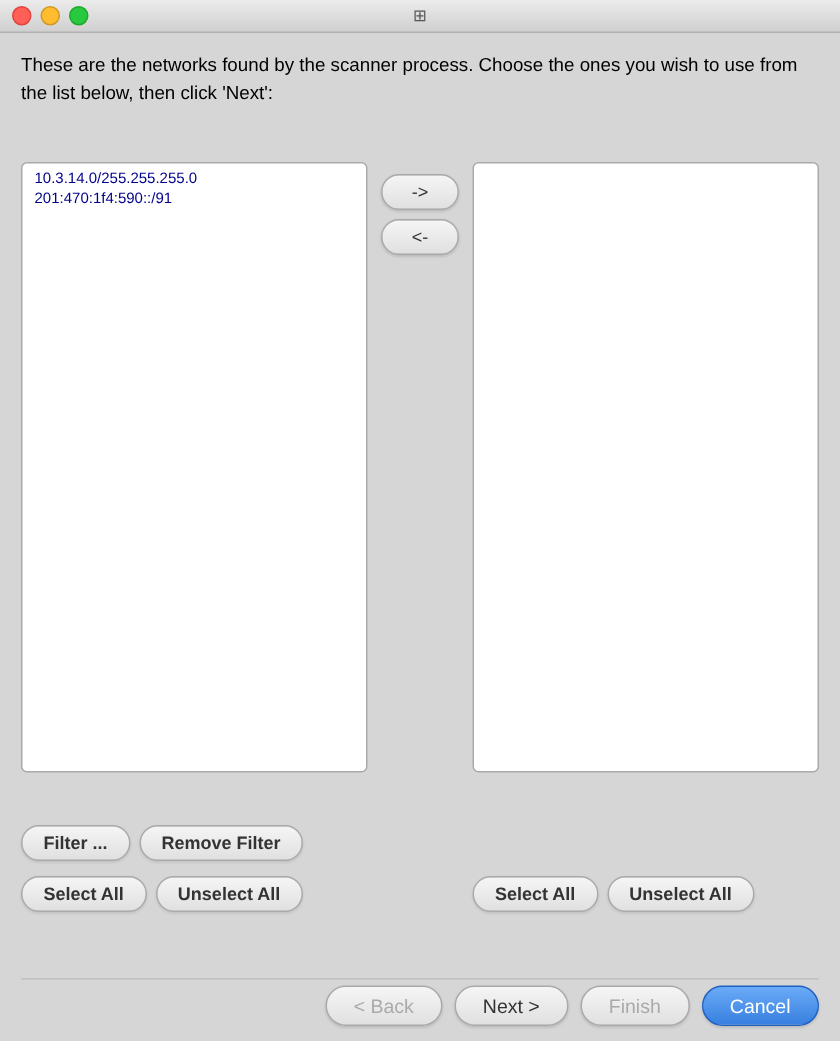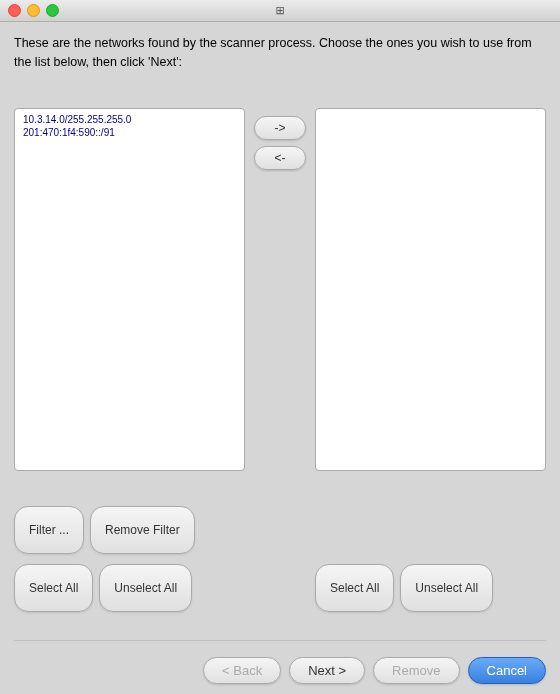--- a/index.html
+++ b/index.html
@@ -100,36 +100,37 @@
       color: #333;
       min-width: 52px;
       text-align: center;
       box-shadow: 0 1px 2px rgba(0,0,0,0.15);
     }
 
     .action-btn {
       background: linear-gradient(to bottom, #f5f5f5, #e0e0e0);
       border: 1px solid #aaa;
       border-radius: 14px;
-      padding: 16px 14px;
+      padding: 4px 14px;
       font-size: 12px;
       cursor: pointer;
       color: #333;
       box-shadow: 0 1px 2px rgba(0,0,0,0.1);
       white-space: nowrap;
+      font-weight: bold;
     }
 
     .footer-buttons {
       display: flex;
       justify-content: flex-end;
       align-items: center;
       gap: 8px;
-      padding-top: 16px;
+      padding-top: 4px;
       border-top: 1px solid #c0c0c0;
-      margin-top: 4px;
+      margin-top: 20px;
     }
 
     .footer-btn {
       background: linear-gradient(to bottom, #f5f5f5, #e0e0e0);
       border: 1px solid #aaa;
       border-radius: 14px;
       padding: 5px 18px;
       font-size: 13px;
       cursor: pointer;
       color: #333;
@@ -225,16 +226,16 @@
       <div class="select-buttons-row">
         <button class="action-btn">Select All</button>
         <button class="action-btn">Unselect All</button>
       </div>
     </div>
   </div>
 
   <div class="footer-buttons">
     <button class="footer-btn disabled">&lt; Back</button>
     <button class="footer-btn">Next &gt;</button>
-    <button class="footer-btn disabled">Remove</button>
+    <button class="footer-btn disabled">Finish</button>
     <button class="footer-btn cancel">Cancel</button>
   </div>
 </div>
 
 </body></html>

